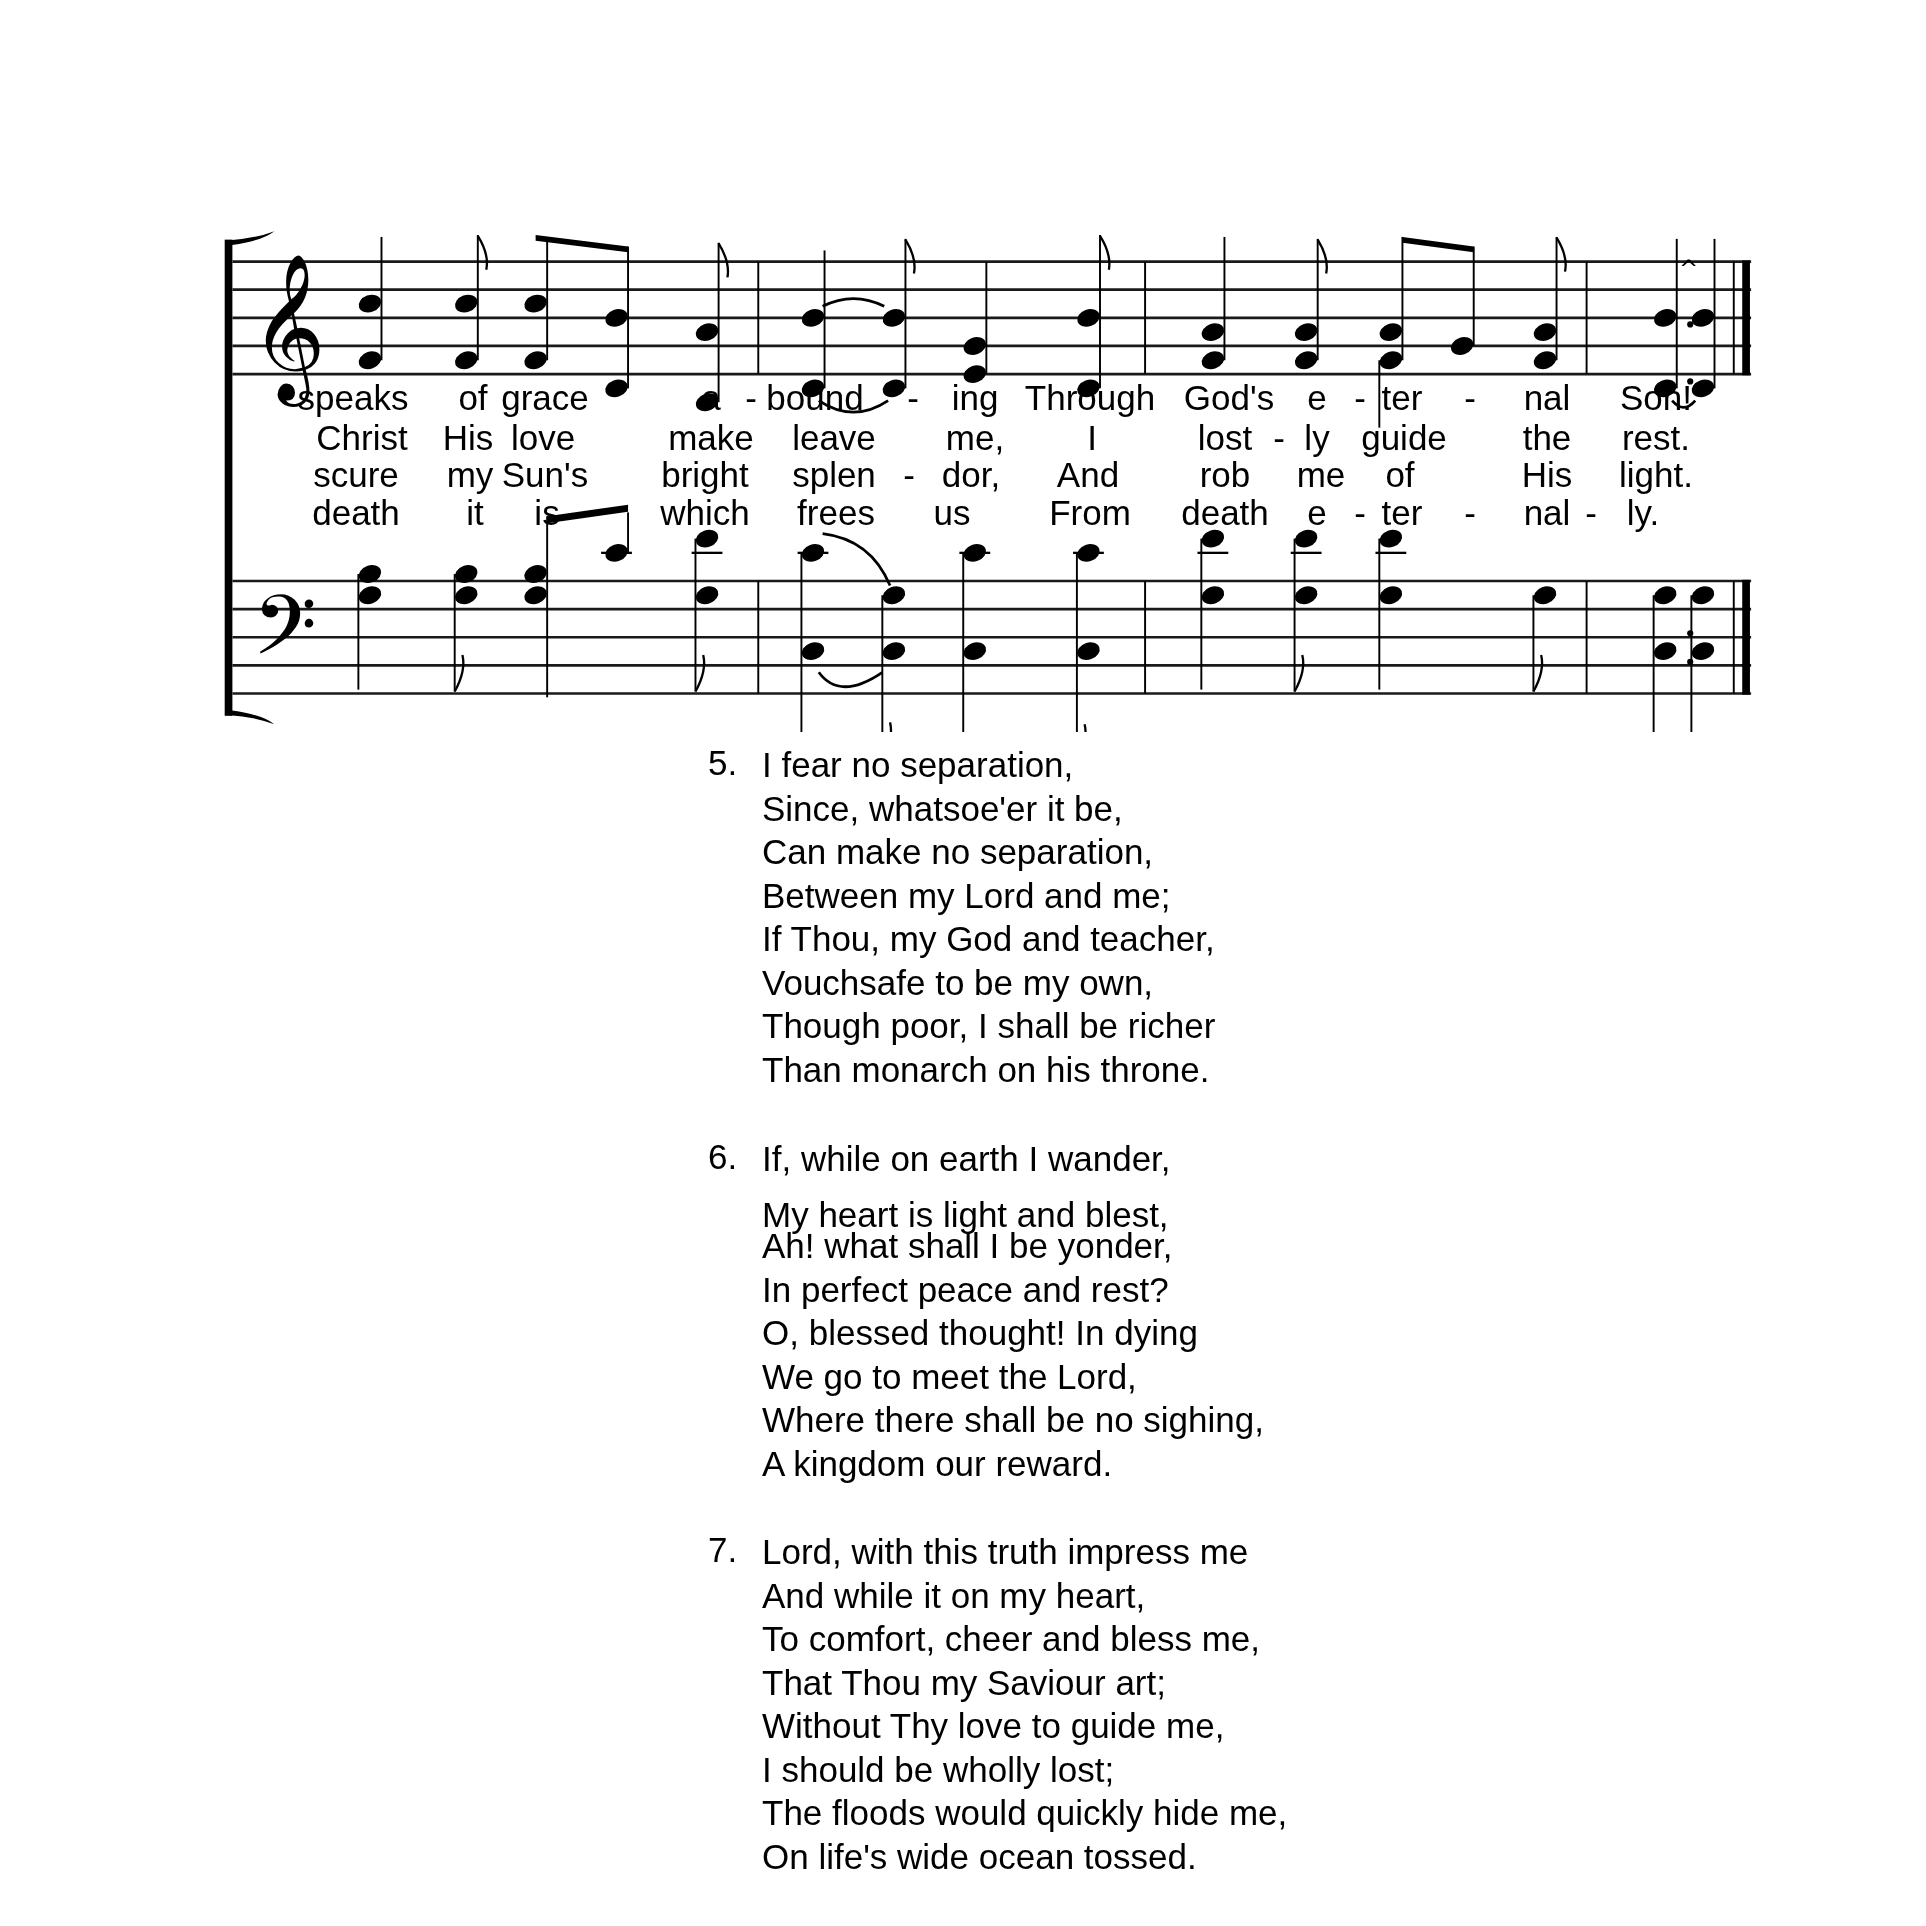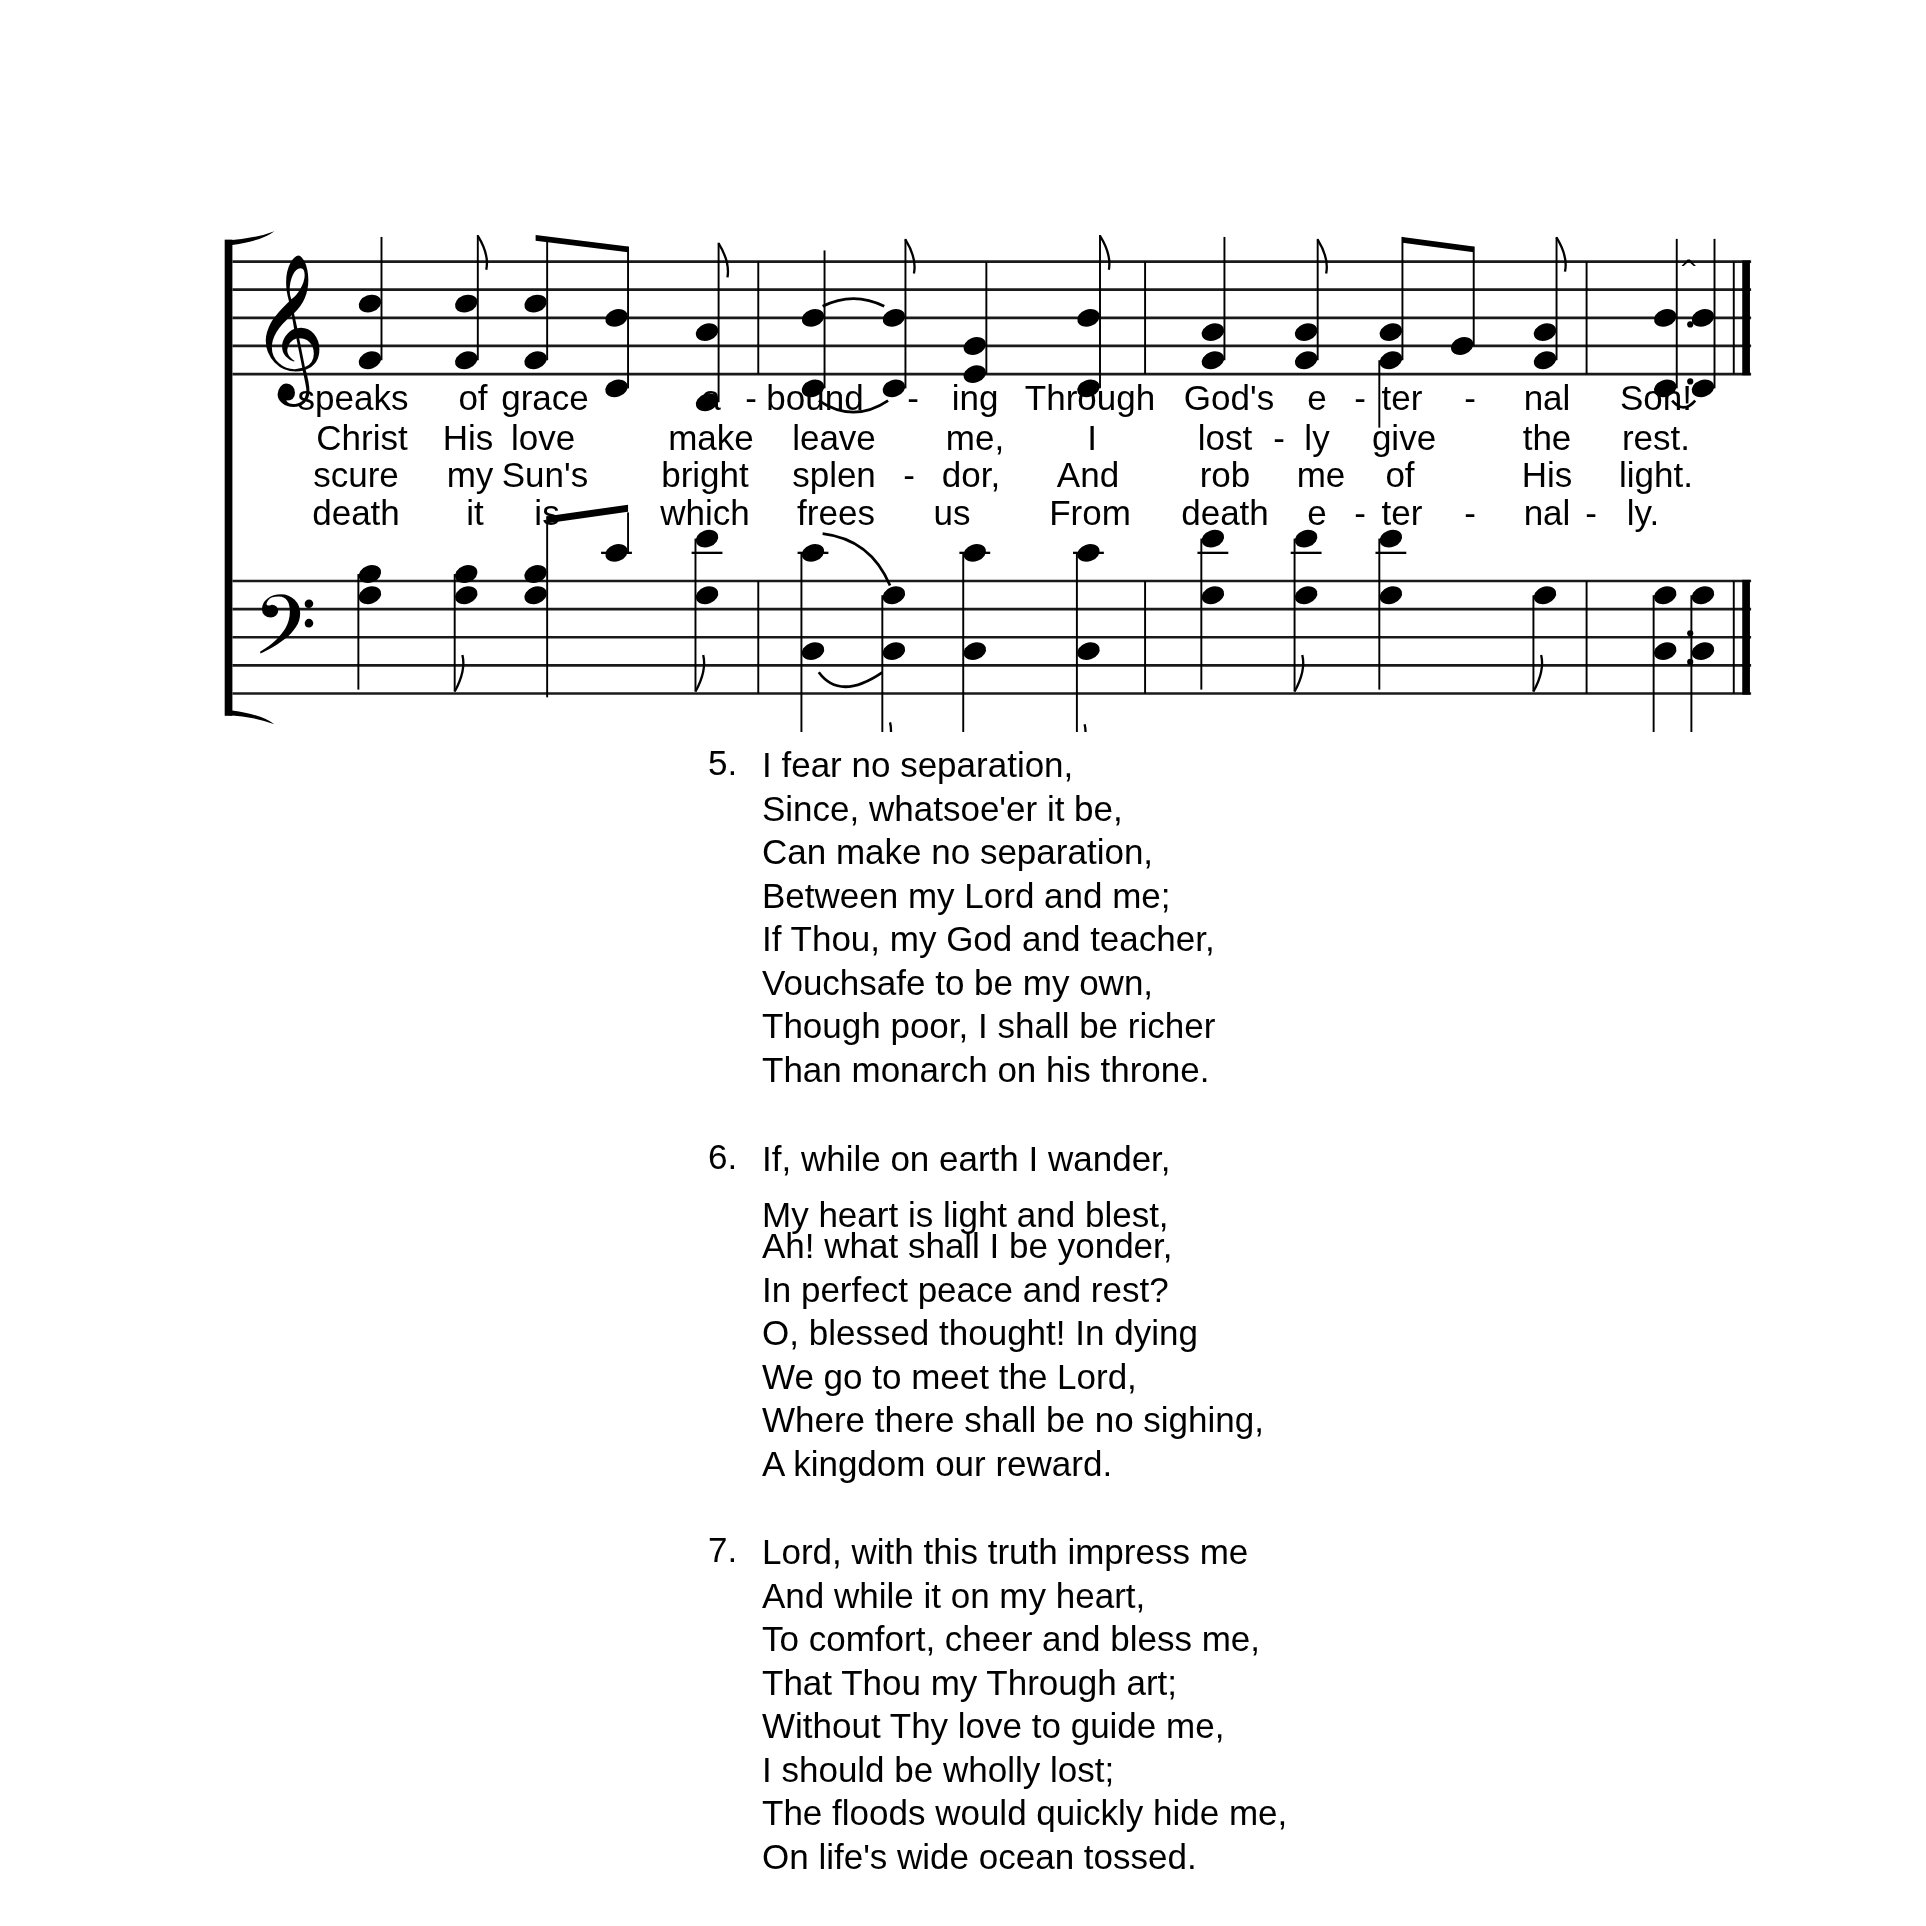--- a/index.html
+++ b/index.html
@@ -247,21 +247,21 @@
     <span class="syl" style="left:362px">Christ</span>
     <span class="syl" style="left:468px">His</span>
     <span class="syl" style="left:543px">love</span>
     <span class="syl" style="left:711px">make</span>
     <span class="syl" style="left:834px">leave</span>
     <span class="syl" style="left:975px">me,</span>
     <span class="syl" style="left:1092px">I</span>
     <span class="syl" style="left:1225px">lost</span>
     <span class="syl" style="left:1279px">-</span>
     <span class="syl" style="left:1317px">ly</span>
-    <span class="syl" style="left:1404px">give</span>
+    <span class="syl" style="left:1404px">guide</span>
     <span class="syl" style="left:1547px">the</span>
     <span class="syl" style="left:1656px">rest.</span>
   </div>
   <div class="lyric-row" style="top:455px;">
     <span class="syl" style="left:356px">scure</span>
     <span class="syl" style="left:470px">my</span>
     <span class="syl" style="left:545px">Sun's</span>
     <span class="syl" style="left:705px">bright</span>
     <span class="syl" style="left:834px">splen</span>
     <span class="syl" style="left:909px">-</span>
@@ -313,21 +313,21 @@
     <div class="line" style="top:218px">We go to meet the Lord,</div>
     <div class="line" style="top:261px">Where there shall be no sighing,</div>
     <div class="line" style="top:305px">A kingdom our reward.</div>
   </div>
 
   <div class="verse" style="top:1530px;">
     <span class="num">7.</span>
     <div class="line" style="top:0px">Lord, with this truth impress me</div>
     <div class="line" style="top:44px">And while it on my heart,</div>
     <div class="line" style="top:87px">To comfort, cheer and bless me,</div>
-    <div class="line" style="top:131px">That Thou my Through art;</div>
+    <div class="line" style="top:131px">That Thou my Saviour art;</div>
     <div class="line" style="top:174px">Without Thy love to guide me,</div>
     <div class="line" style="top:218px">I should be wholly lost;</div>
     <div class="line" style="top:261px">The floods would quickly hide me,</div>
     <div class="line" style="top:305px">On life's wide ocean tossed.</div>
   </div>
 
   <div class="verse" style="top:1923px;">
     <span class="num">8.</span>
     <div class="line" style="top:0px">Thy love it was which sought me;</div>
 

